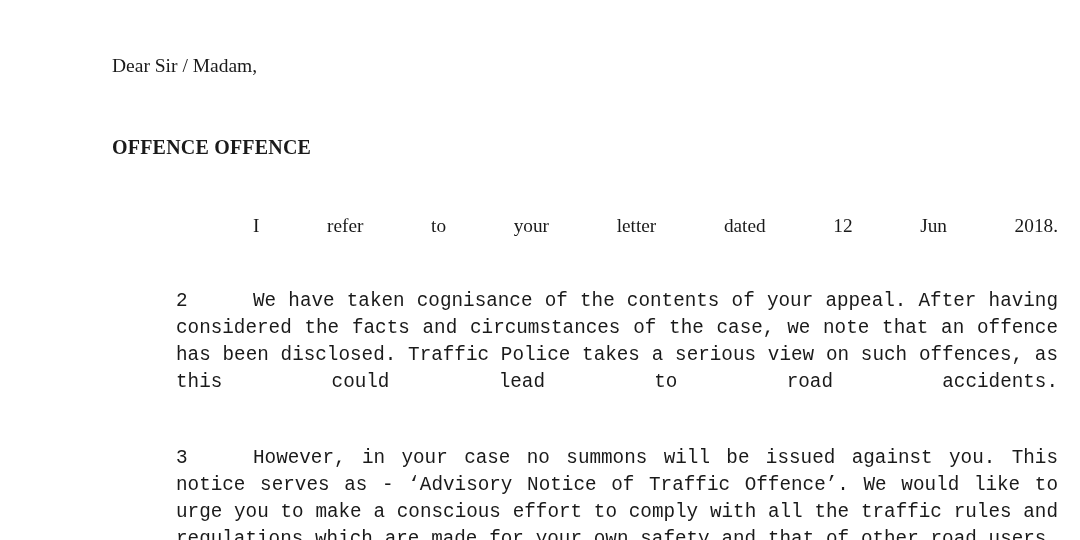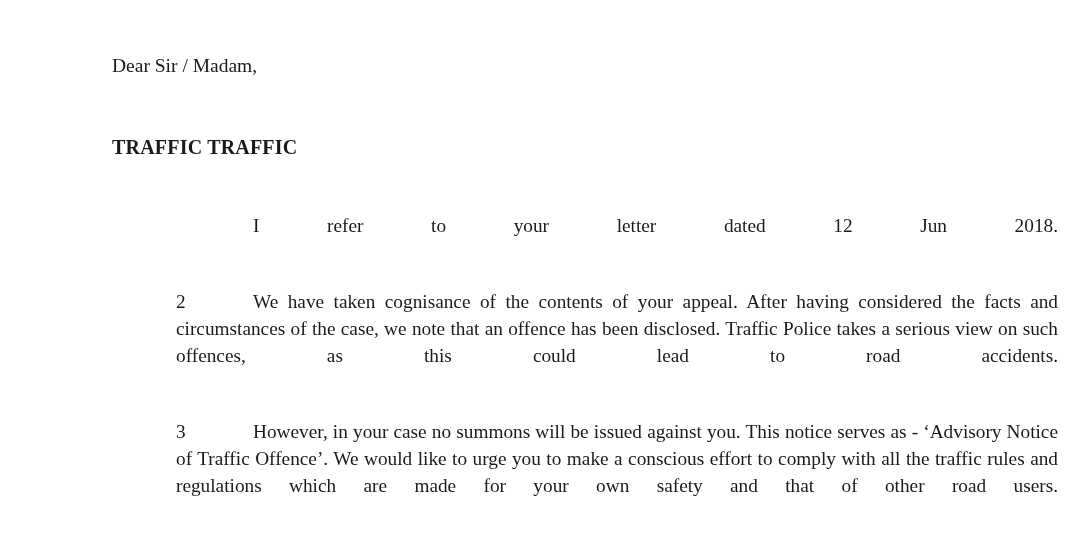--- a/index.html
+++ b/index.html
@@ -66,20 +66,21 @@
 
   
   .para.indented {
     text-indent: 77px;
   }
 
   
   .para.numbered {
     padding-left: 0;
     text-indent: 0;
+    font-family: Liberation Mono, monospace;
   }
   .para.numbered .num {
     display: inline-block;
     width: 77px;
     text-indent: 0;
   }
 
   
   .para::after {
     content: "";
@@ -87,21 +88,21 @@
     width: 100%;
   }
 </style>
 </head>
 <body>
 
 <div class="page">
 
   <div class="salutation">Dear Sir / Madam,</div>
 
-  <div class="heading">TRAFFIC TRAFFIC</div>
+  <div class="heading">OFFENCE OFFENCE</div>
 
   <div class="body-col">
 
     <p class="para indented"><span>I refer to your letter dated 12 Jun 2018.</span></p>
 
     <p class="para numbered"><span class="num">2</span><span>We have taken cognisance of the contents of your appeal. After having considered the facts and circumstances of the case, we note that an offence has been disclosed. Traffic Police takes a serious view on such offences, as this could lead to road accidents.</span></p>
 
     <p class="para numbered"><span class="num">3</span><span>However, in your case no summons will be issued against you. This notice serves as - ‘Advisory Notice of Traffic Offence’. We would like to urge you to make a conscious effort to comply with all the traffic rules and regulations which are made for your own safety and that of other road users.</span></p>
 
   </div>

